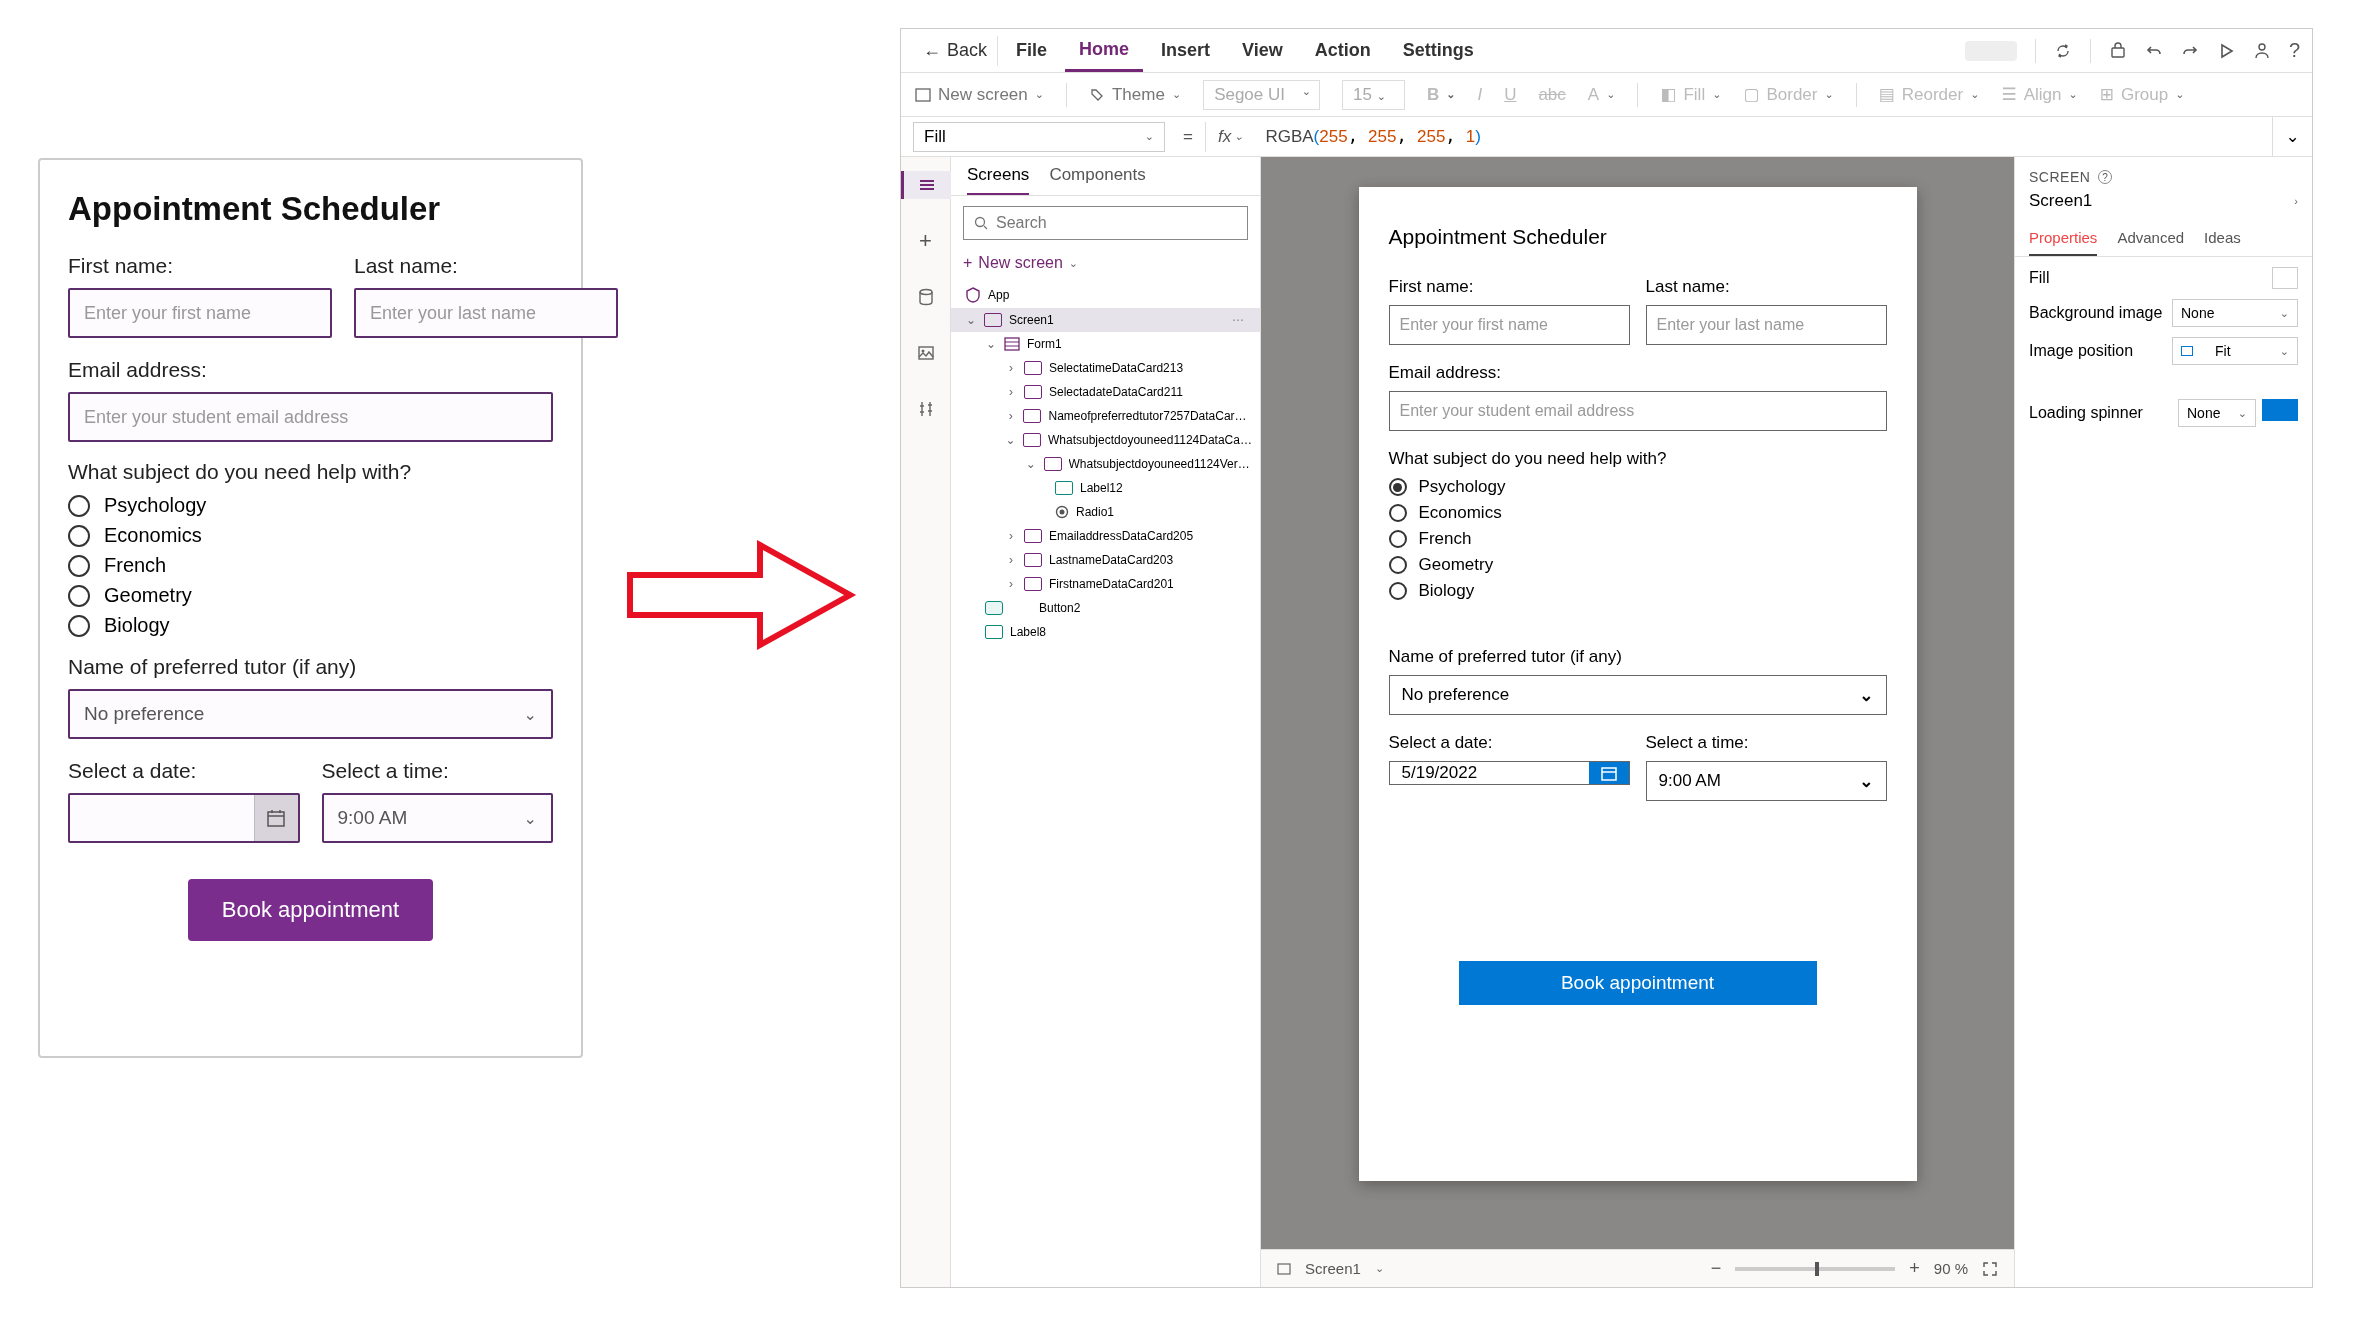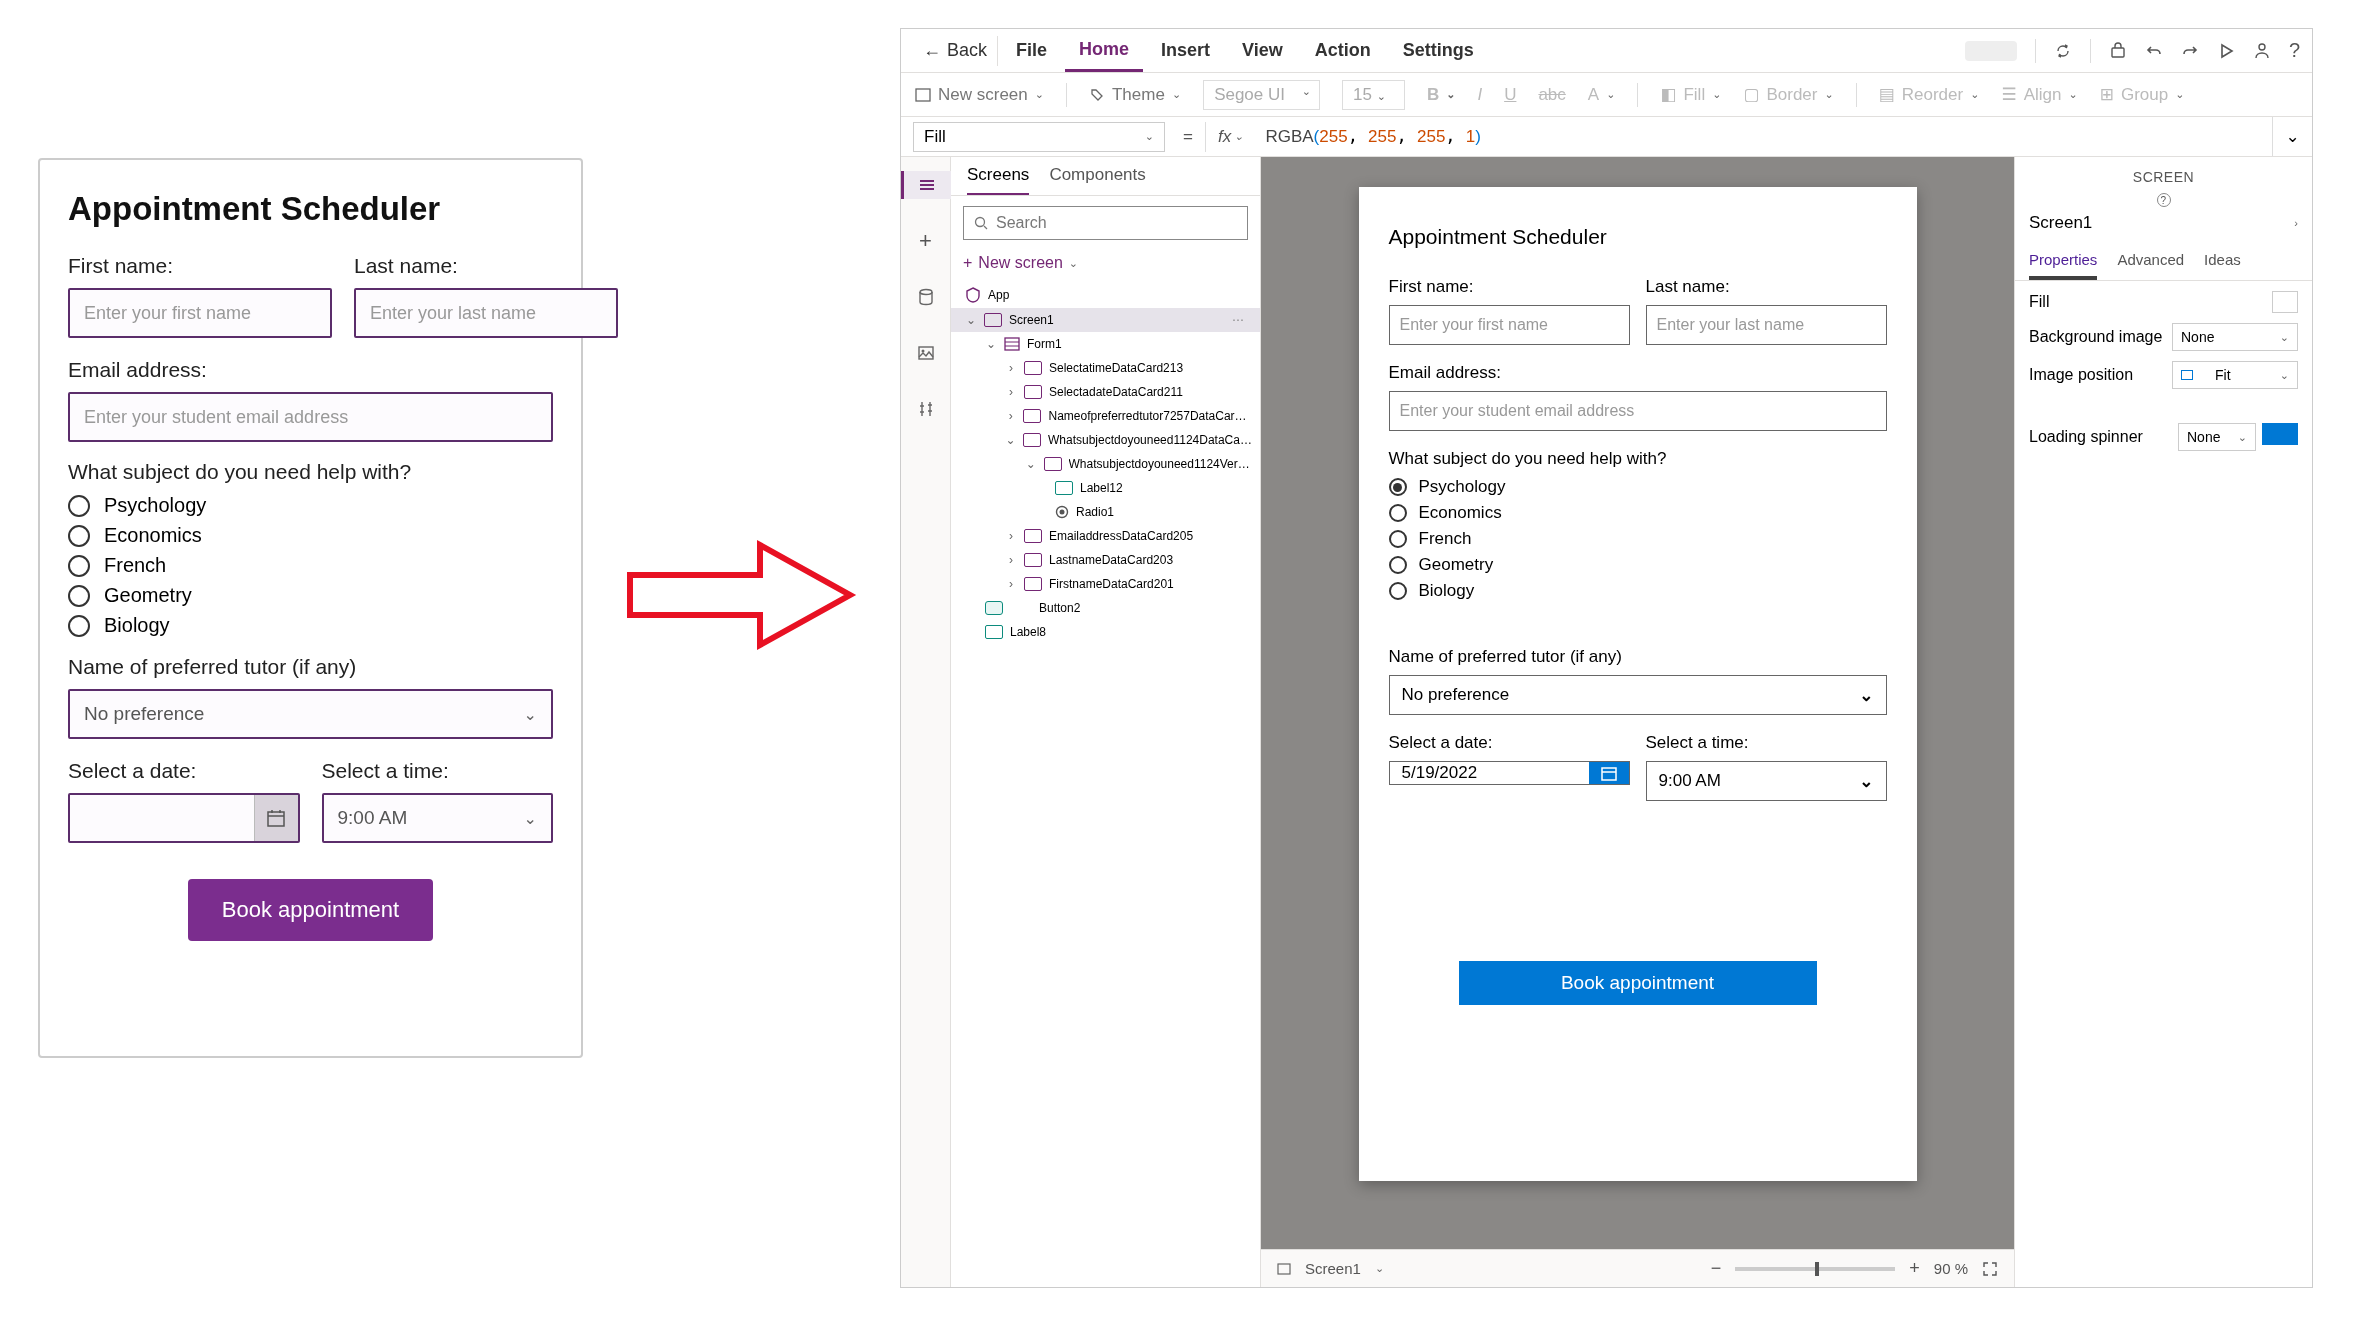--- a/index.html
+++ b/index.html
@@ -120,25 +120,25 @@
 .as-book { background: #0078d4; color: #fff; font-size: 19px; height: 44px; width: 358px; border: none; margin: 160px auto 0; display: block; cursor: pointer; }
 
 
 .canvas-footer { height: 38px; background: #faf9f8; border-top: 1px solid #e1dfdd; display: flex; align-items: center; padding: 0 16px; gap: 14px; font-size: 15px; color: #555; }
 .canvas-footer .spacer { flex: 1; }
 .zoom-slider { width: 160px; height: 4px; background: #ccc; position: relative; }
 .zoom-slider .thumb { position: absolute; left: 50%; top: -5px; width: 4px; height: 14px; background: #555; }
 
 
 .prop-panel { width: 298px; background: #fff; border-left: 1px solid #e1dfdd; display: flex; flex-direction: column; font-size: 16px; }
-.prop-head { padding: 12px 14px 4px; display: flex; align-items: center; gap: 8px; color: #555; font-size: 14px; letter-spacing: .5px; flex-direction: column; }
+.prop-head { padding: 12px 14px 4px; display: flex; align-items: center; gap: 8px; color: #555; font-size: 14px; letter-spacing: .5px; }
 .prop-screen { padding: 2px 14px 10px; font-size: 17px; display:flex; justify-content:space-between; align-items:center; }
 .prop-tabs { display: flex; gap: 20px; padding: 0 14px; border-bottom: 1px solid #e1dfdd; font-size: 15px; }
 .prop-tabs .ptab { padding: 8px 0; cursor: pointer; color: #555; }
-.prop-tabs .ptab.active { border-bottom: 4px solid #404040; color: #4c1d95; }
+.prop-tabs .ptab.active { border-bottom: 2px solid #404040; color: #ef4444; }
 .prop-list { padding: 10px 14px; display: flex; flex-direction: column; gap: 10px; }
 .prop-row { display: flex; align-items: center; justify-content: space-between; gap: 8px; }
 .prop-row .pval { border: 1px solid #ccc; height: 28px; min-width: 126px; padding: 0 8px; display: flex; align-items: center; justify-content: space-between; font-size: 14px; }
 .fill-swatch { width: 26px; height: 22px; border: 1px solid #ccc; background: #fff; cursor: pointer; }
 .blue-swatch { width: 36px; height: 22px; background: #0078d4; border: 1px solid #0078d4; cursor:pointer; }
 .smallchev { font-size: 11px; color: #666; }
 
 svg { display: block; }
 </style>
 </head>

